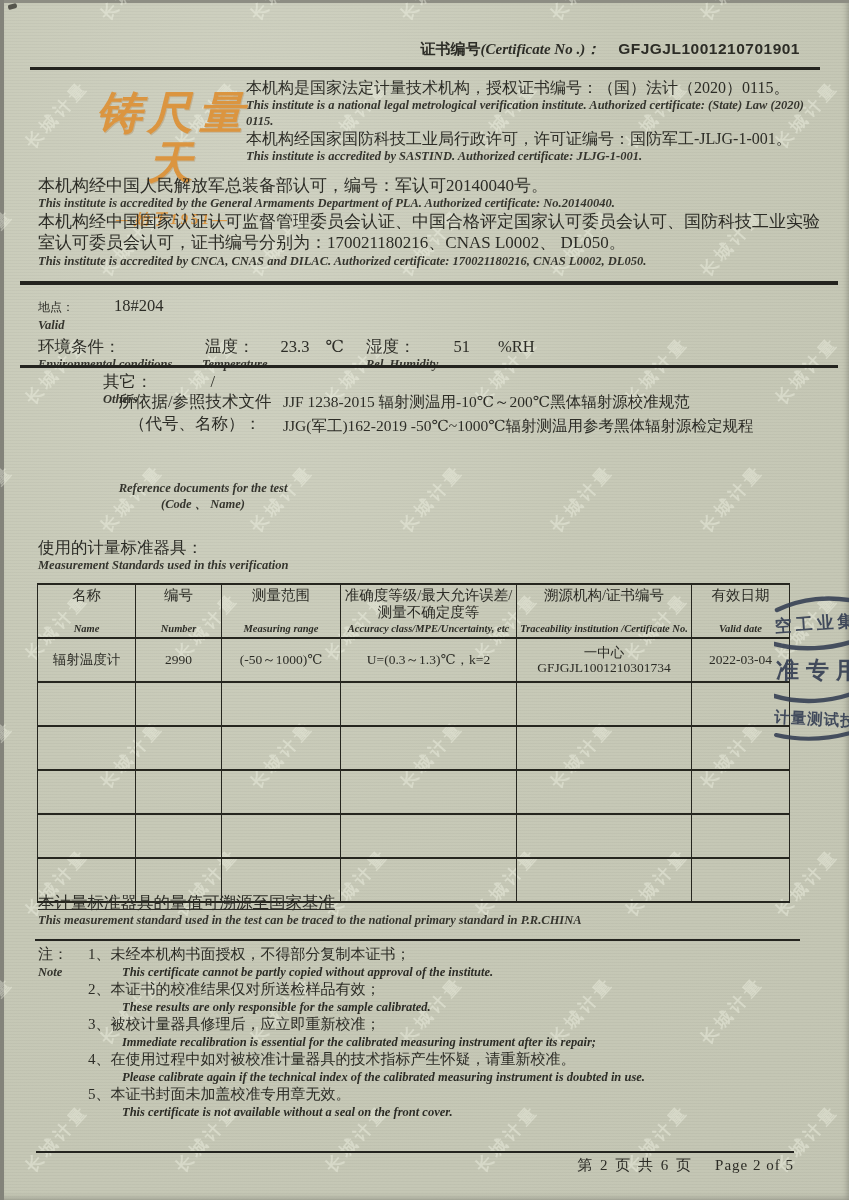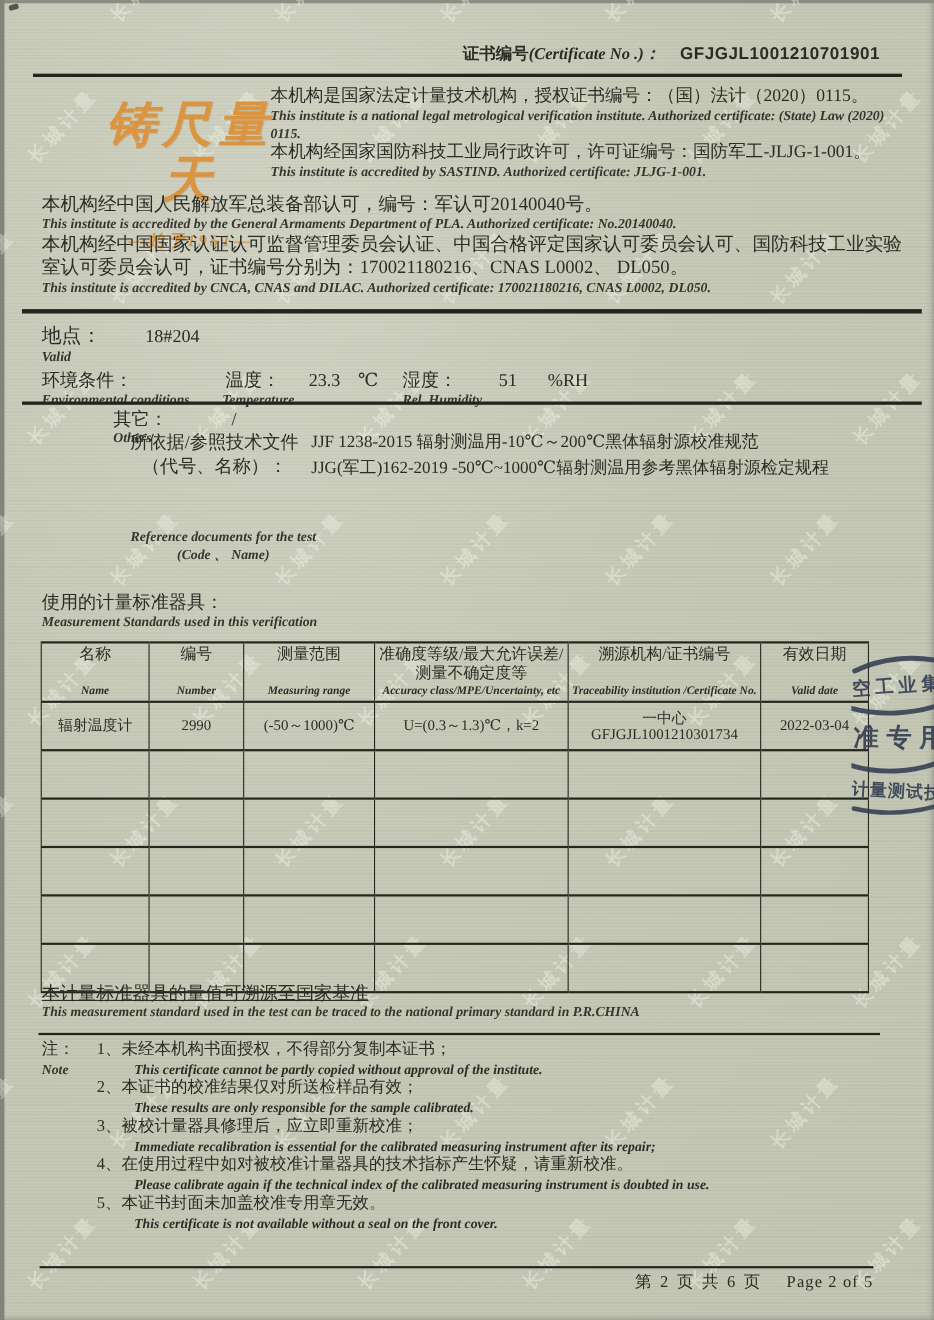--- a/index.html
+++ b/index.html
@@ -157,21 +157,21 @@
   <div class="abs para-full para-block">
     <p class="cn cn-nw" style="font-size:17px;">本机构经中国人民解放军总装备部认可，编号：军认可20140040号。</p>
     <p class="en">This institute is accredited by the General Armaments Department of PLA. Authorized certificate: No.20140040.</p>
     <p class="cn gap6" style="font-size:17px; line-height:21px;">本机构经中国国家认证认可监督管理委员会认证、中国合格评定国家认可委员会认可、国防科技工业实验室认可委员会认可，证书编号分别为：170021180216、CNAS L0002、 DL050。</p>
     <p class="en">This institute is accredited by CNCA, CNAS and DILAC. Authorized certificate: 170021180216, CNAS L0002, DL050.</p>
   </div>
   <div class="rule" style="top:281px; left:20px; width:818px; height:3.5px;"></div>
 
   <div class="abs env-grid">
     <div>
-      <span class="cn" style="font-size:18px;">地点：</span>
+      <span class="cn" style="font-size:12px;">地点：</span>
       <span class="cn" style="font-size:16.5px; margin-left:36px;">18#204</span>
       <div class="en">Valid</div>
     </div>
     <div style="margin-top:4px;">
       <div class="env-pair" style="width:160px;">
         <div class="cn" style="font-size:16.5px;">环境条件：</div>
         <div class="en">Environmental conditions</div>
       </div>
       <div class="env-pair" style="width:145px;">
         <div class="cn" style="font-size:16.5px;text-align:center;"><span>温度：</span><span style="margin-left:26px;">23.3</span><span style="margin-left:16px;">℃</span></div>

